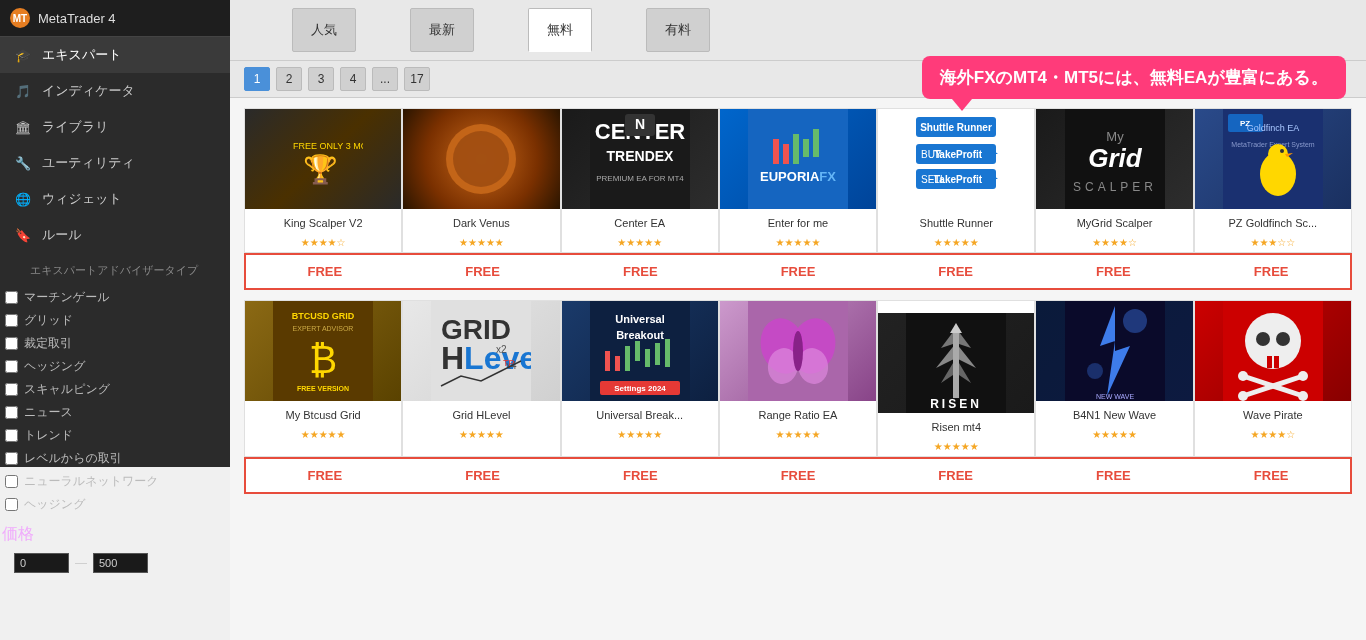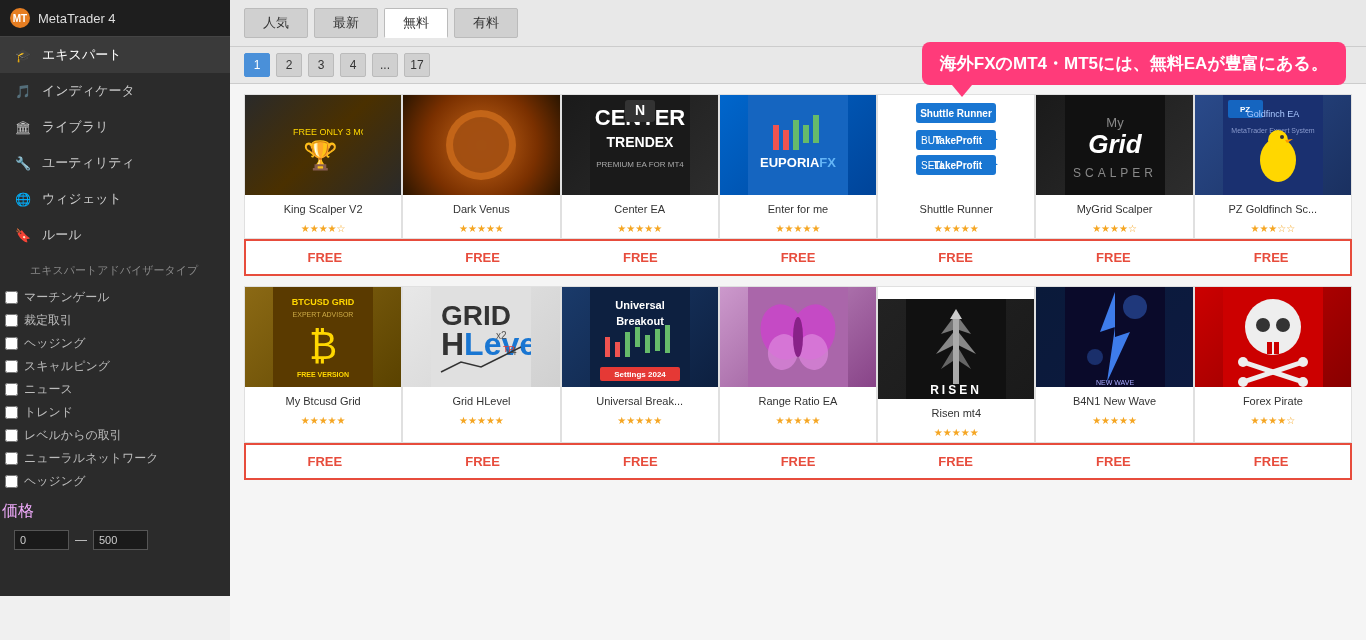--- a/index.html
+++ b/index.html
@@ -1,38 +1,38 @@
 <!DOCTYPE html>
 <html><head>
   <meta charset="utf-8">
   <style>
     * { box-sizing: border-box; margin: 0; padding: 0; }
     body { font-family: 'Meiryo', 'MS Gothic', sans-serif; background: #f0f0f0; display: flex; width: 1366px; height: 640px; overflow: hidden; font-size: 12px; }
 
     
-    .sidebar { width: 230px; background: #2b2b2b; color: #ccc; height: 596px; display: flex; flex-direction: column; flex-shrink: 0; }
+    .sidebar { width: 230px; background: #2b2b2b; color: #ccc; height: 467px; display: flex; flex-direction: column; flex-shrink: 0; }
     .sidebar-header { background: #1e1e1e; padding: 8px 10px; display: flex; align-items: center; gap: 8px; color: #ddd; font-size: 13px; border-bottom: 1px solid #444; }
     .sidebar-header .logo { width: 20px; height: 20px; background: #e67e22; border-radius: 50%; display: flex; align-items: center; justify-content: center; color: white; font-size: 10px; font-weight: bold; flex-shrink: 0; }
     .sidebar-nav { display: flex; flex-direction: column; }
     .sidebar-item { display: flex; align-items: center; gap: 10px; padding: 9px 14px; cursor: pointer; color: #ccc; font-size: 13px; }
     .sidebar-item.active { background: #3a3a3a; color: white; }
     .sidebar-item .icon { width: 18px; height: 18px; display: flex; align-items: center; justify-content: center; flex-shrink: 0; }
     .sidebar-section-title { padding: 10px 30px 4px; font-size: 11px; color: #888; }
     .sidebar-check-item { display: flex; align-items: center; gap: 6px; padding: 3px 5px; font-size: 12px; color: #bbb; cursor: pointer; }
     .sidebar-check-item input { margin: 0; width: 13px; height: 13px; }
     .price-section { padding: 8px 2px 4px; font-size: 16px; color: #f0abfc; }
     .price-inputs { display: flex; align-items: center; gap: 6px; padding: 4px 14px; }
     .price-inputs input { width: 55px; background: #1a1a1a; border: 1px solid #555; color: #ccc; padding: 3px 5px; font-size: 11px; }
 
     
     .main { flex: 1; display: flex; flex-direction: column; background: #f5f5f5; overflow: hidden; }
 
     
     .topbar { background: #e8e8e8; padding: 8px 14px; display: flex; align-items: center; gap: 6px; border-bottom: 1px solid #ccc; }
-    .tab-btn { padding: 5px 18px; background: #d0d0d0; border: 1px solid #bbb; cursor: pointer; font-size: 13px; color: #333; border-radius: 2px; }
+    .tab-btn { padding: 12px 18px; background: #d0d0d0; border: 1px solid #bbb; cursor: pointer; font-size: 13px; color: #333; border-radius: 2px; margin-left: 48px; }
     .tab-btn.active { background: #fff; border-bottom: 1px solid white; }
 
     
     .secondary-bar { background: #e8e8e8; padding: 6px 14px; display: flex; align-items: center; gap: 6px; border-bottom: 1px solid #ccc; position: relative; }
     .page-btn { width: 26px; height: 24px; background: #d0d0d0; border: 1px solid #bbb; cursor: pointer; font-size: 12px; display: flex; align-items: center; justify-content: center; color: #333; border-radius: 2px; }
     .page-btn.active { background: #4a90d9; color: white; border-color: #4a90d9; }
 
     
     .callout { position: absolute; right: 20px; top: -5px; background: #ff3b7a; color: white; font-size: 17px; font-weight: bold; padding: 10px 18px; border-radius: 8px; z-index: 10; white-space: nowrap; }
     .callout::after { content: ''; position: absolute; bottom: -12px; left: 30px; border-width: 12px 10px 0; border-style: solid; border-color: #ff3b7a transparent transparent; }
@@ -104,20 +104,24 @@
     </div>
   </div>
   <div class="sidebar-section-title">エキスパートアドバイザータイプ</div>
   <div class="check-section">
     <label class="sidebar-check-item">
         <input type="checkbox" style="">
         <span>マーチンゲール</span>
       </label>
     <label class="sidebar-check-item">
         <input type="checkbox" style="">
+        <span>グリッド</span>
+      </label>
+    <label class="sidebar-check-item">
+        <input type="checkbox" style="">
         <span>裁定取引</span>
       </label>
     <label class="sidebar-check-item">
         <input type="checkbox" style="">
         <span>ヘッジング</span>
       </label>
     <label class="sidebar-check-item">
         <input type="checkbox" style="">
         <span>スキャルピング</span>
       </label>
@@ -408,21 +412,21 @@
             <rect x="51" y="55" width="5" height="12" fill="#cc0000"></rect>
 
             <line x1="20" y1="75" x2="80" y2="95" stroke="#eee" stroke-width="5"></line>
             <line x1="80" y1="75" x2="20" y2="95" stroke="#eee" stroke-width="5"></line>
             <circle cx="20" cy="75" r="5" fill="#eee"></circle>
             <circle cx="80" cy="75" r="5" fill="#eee"></circle>
             <circle cx="20" cy="95" r="5" fill="#eee"></circle>
             <circle cx="80" cy="95" r="5" fill="#eee"></circle>
           </svg>
         </div>
-        <div class="product-name">Forex Pirate</div>
+        <div class="product-name">Wave Pirate</div>
         <div class="stars">★★★★☆</div>
       </div>
     </div>
 
     <div class="free-row">
       <div class="free-cell">FREE</div>
       <div class="free-cell">FREE</div>
       <div class="free-cell">FREE</div>
       <div class="free-cell">FREE</div>
       <div class="free-cell">FREE</div>

